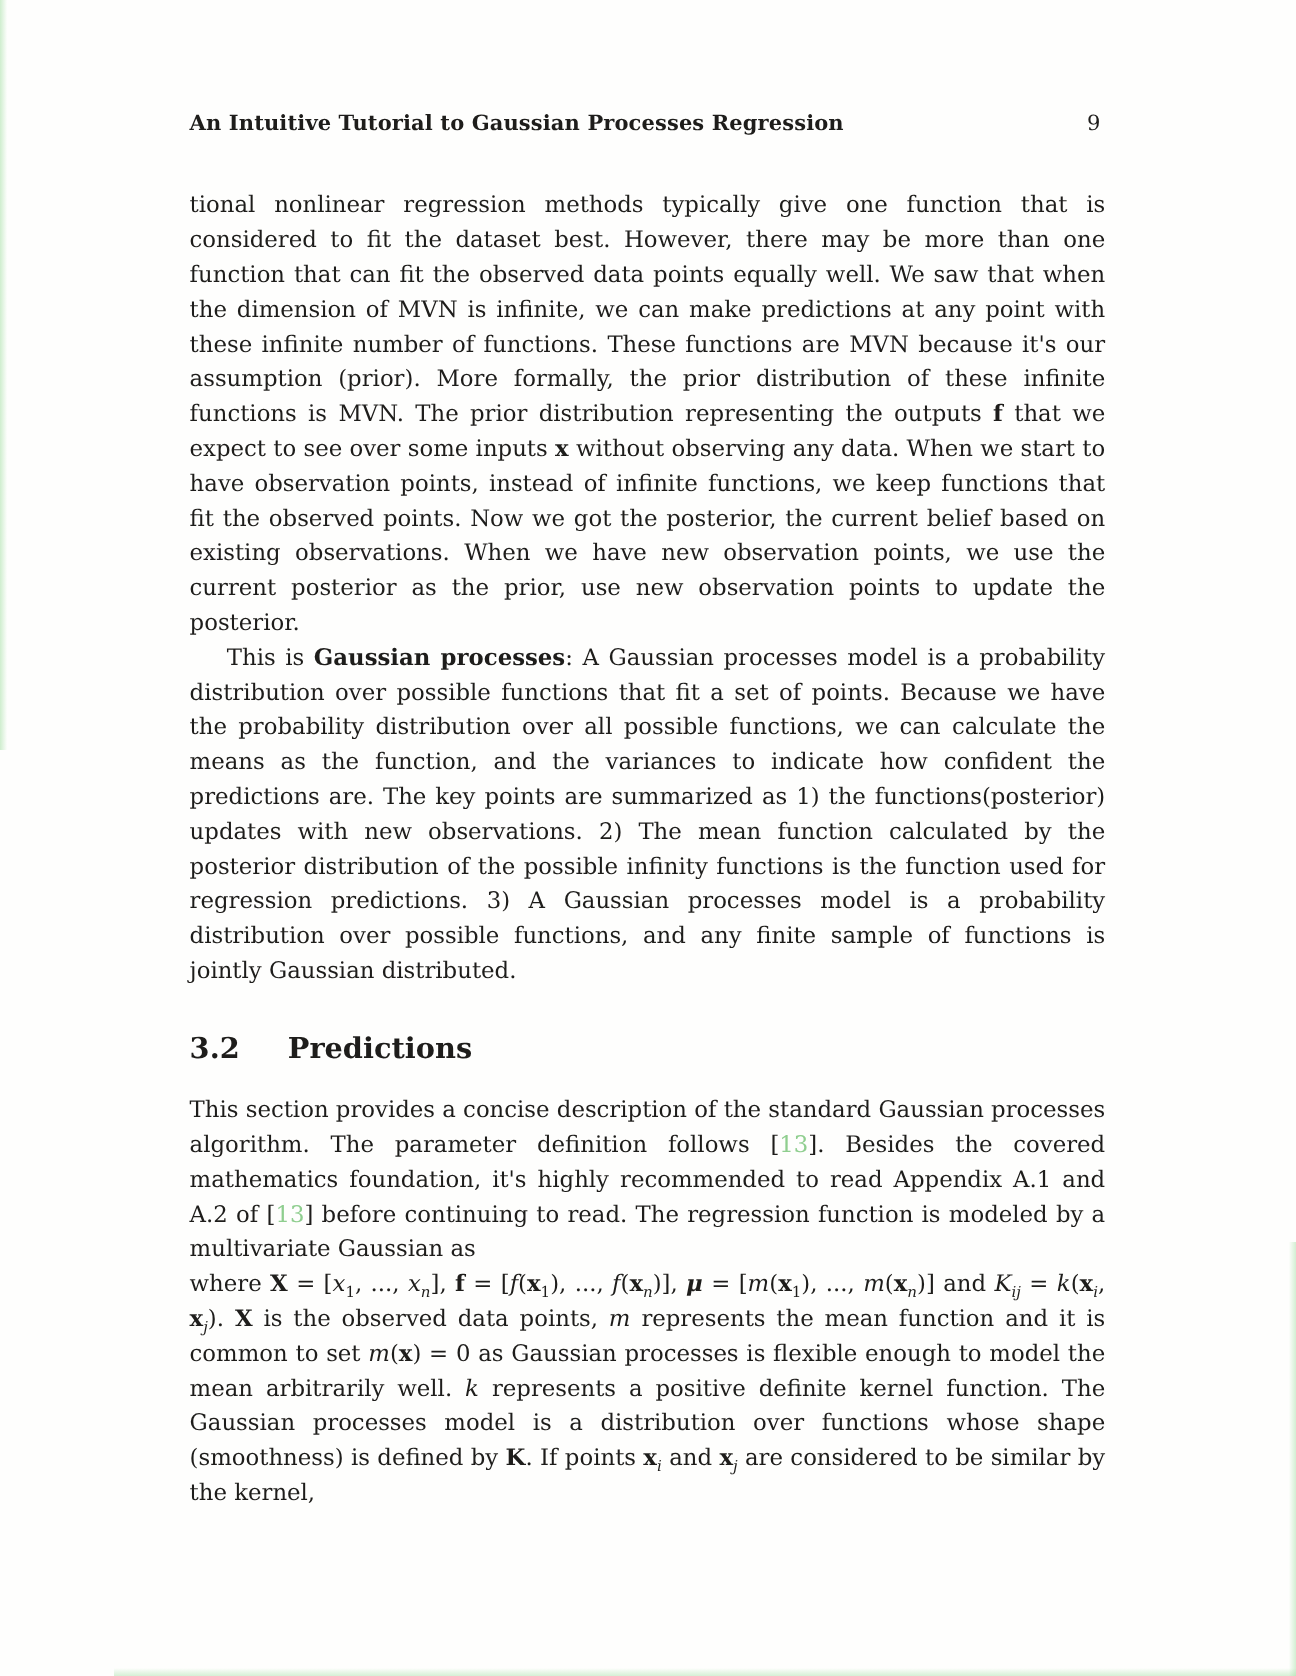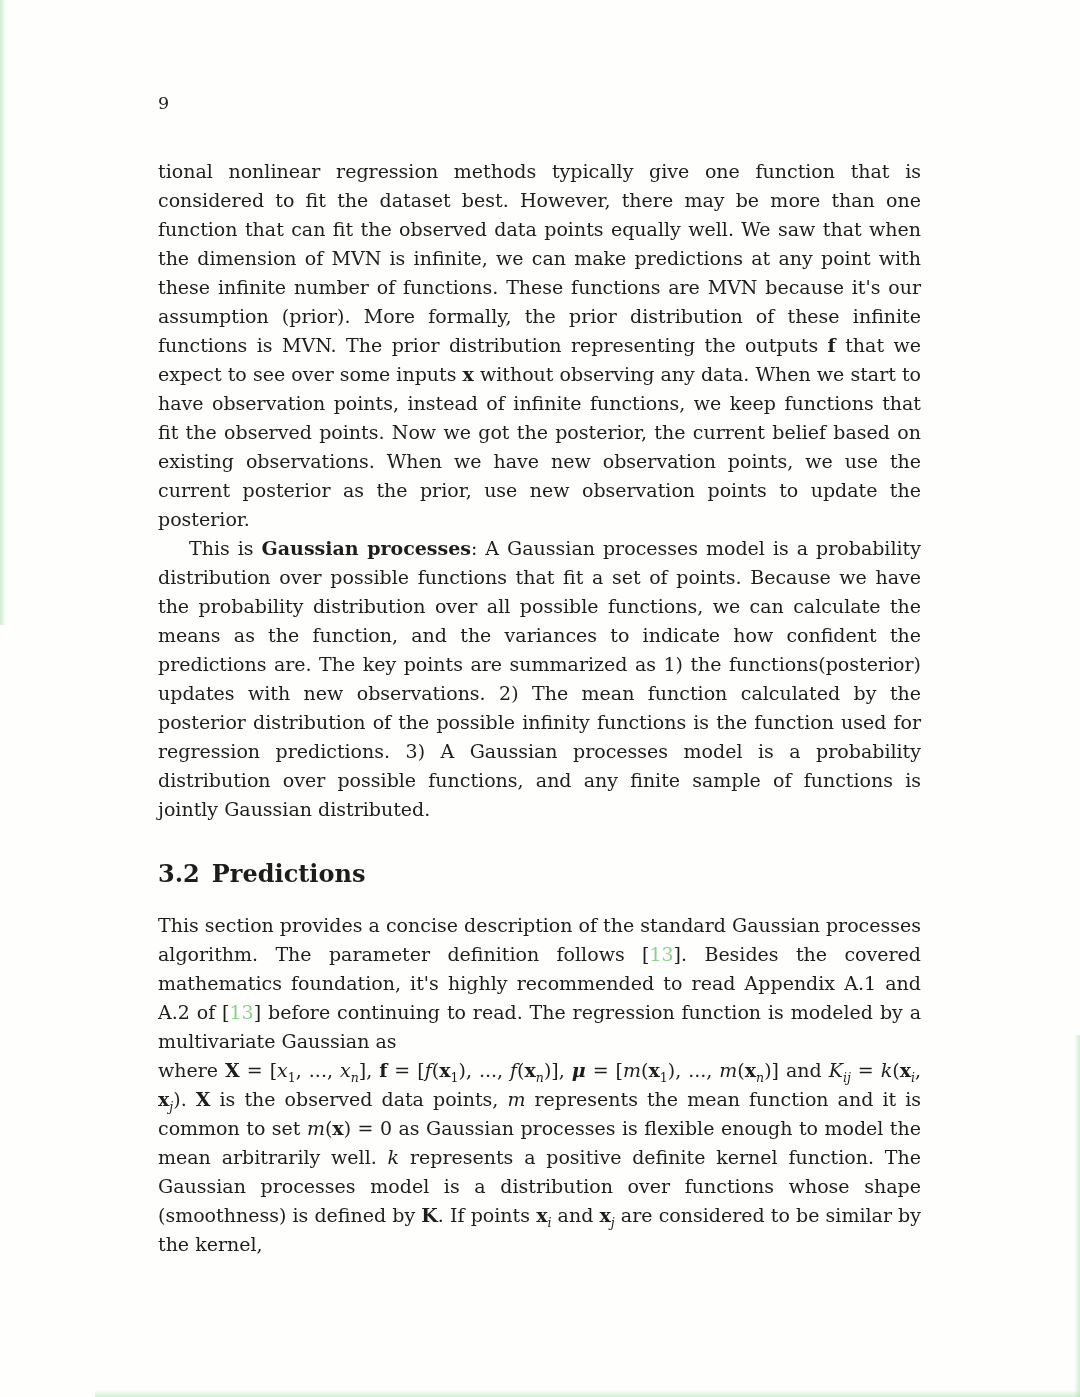--- a/index.html
+++ b/index.html
@@ -47,21 +47,21 @@
     font-size: 19px;
     line-height: 29px;
     text-align: justify;
   }
   .para { margin: 0; }
   .para.indent { text-indent: 31px; }
 
   .section-heading {
     display: flex;
     align-items: baseline;
-    gap: 12px;
+    gap: 40px;
     font-size: 24px;
     font-weight: 700;
     margin-top: 35px;
     margin-bottom: 23px;
   }
 
   .equation {
     text-align: center;
     font-size: 20.5px;
     margin: 21px 0 20px 0;
@@ -82,20 +82,21 @@
 
 <div class="page">
 
   <div class="edge edge-left"></div>
   <div class="edge edge-bottom"></div>
   <div class="edge edge-right"></div>
 
   <div class="content">
 
     <div class="running-head">
+      <span class="title">An Intuitive Tutorial to Gaussian Processes Regression</span>
       <span class="pagenum">9</span>
     </div>
 
     <div class="body-text">
 
       <p class="para">tional nonlinear regression methods typically give one function that is considered to fit the dataset best. However, there may be more than one function that can fit the observed data points equally well. We saw that when the dimension of MVN is infinite, we can make predictions at any point with these infinite number of functions. These functions are MVN because it's our assumption (prior). More formally, the prior distribution of these infinite functions is MVN. The prior distribution representing the outputs <span class="seg-b">f</span> that we expect to see over some inputs <span class="seg-b">x</span> without observing any data. When we start to have observation points, instead of infinite functions, we keep functions that fit the observed points. Now we got the posterior, the current belief based on existing observations. When we have new observation points, we use the current posterior as the prior, use new observation points to update the posterior.</p>
 
       <p class="para indent">This is <span class="seg-b">Gaussian processes</span>: A Gaussian processes model is a probability distribution over possible functions that fit a set of points. Because we have the probability distribution over all possible functions, we can calculate the means as the function, and the variances to indicate how confident the predictions are. The key points are summarized as 1) the functions(posterior) updates with new observations. 2) The mean function calculated by the posterior distribution of the possible infinity functions is the function used for regression predictions. 3) A Gaussian processes model is a probability distribution over possible functions, and any finite sample of functions is jointly Gaussian distributed.</p>
 
       <div class="section-heading">

